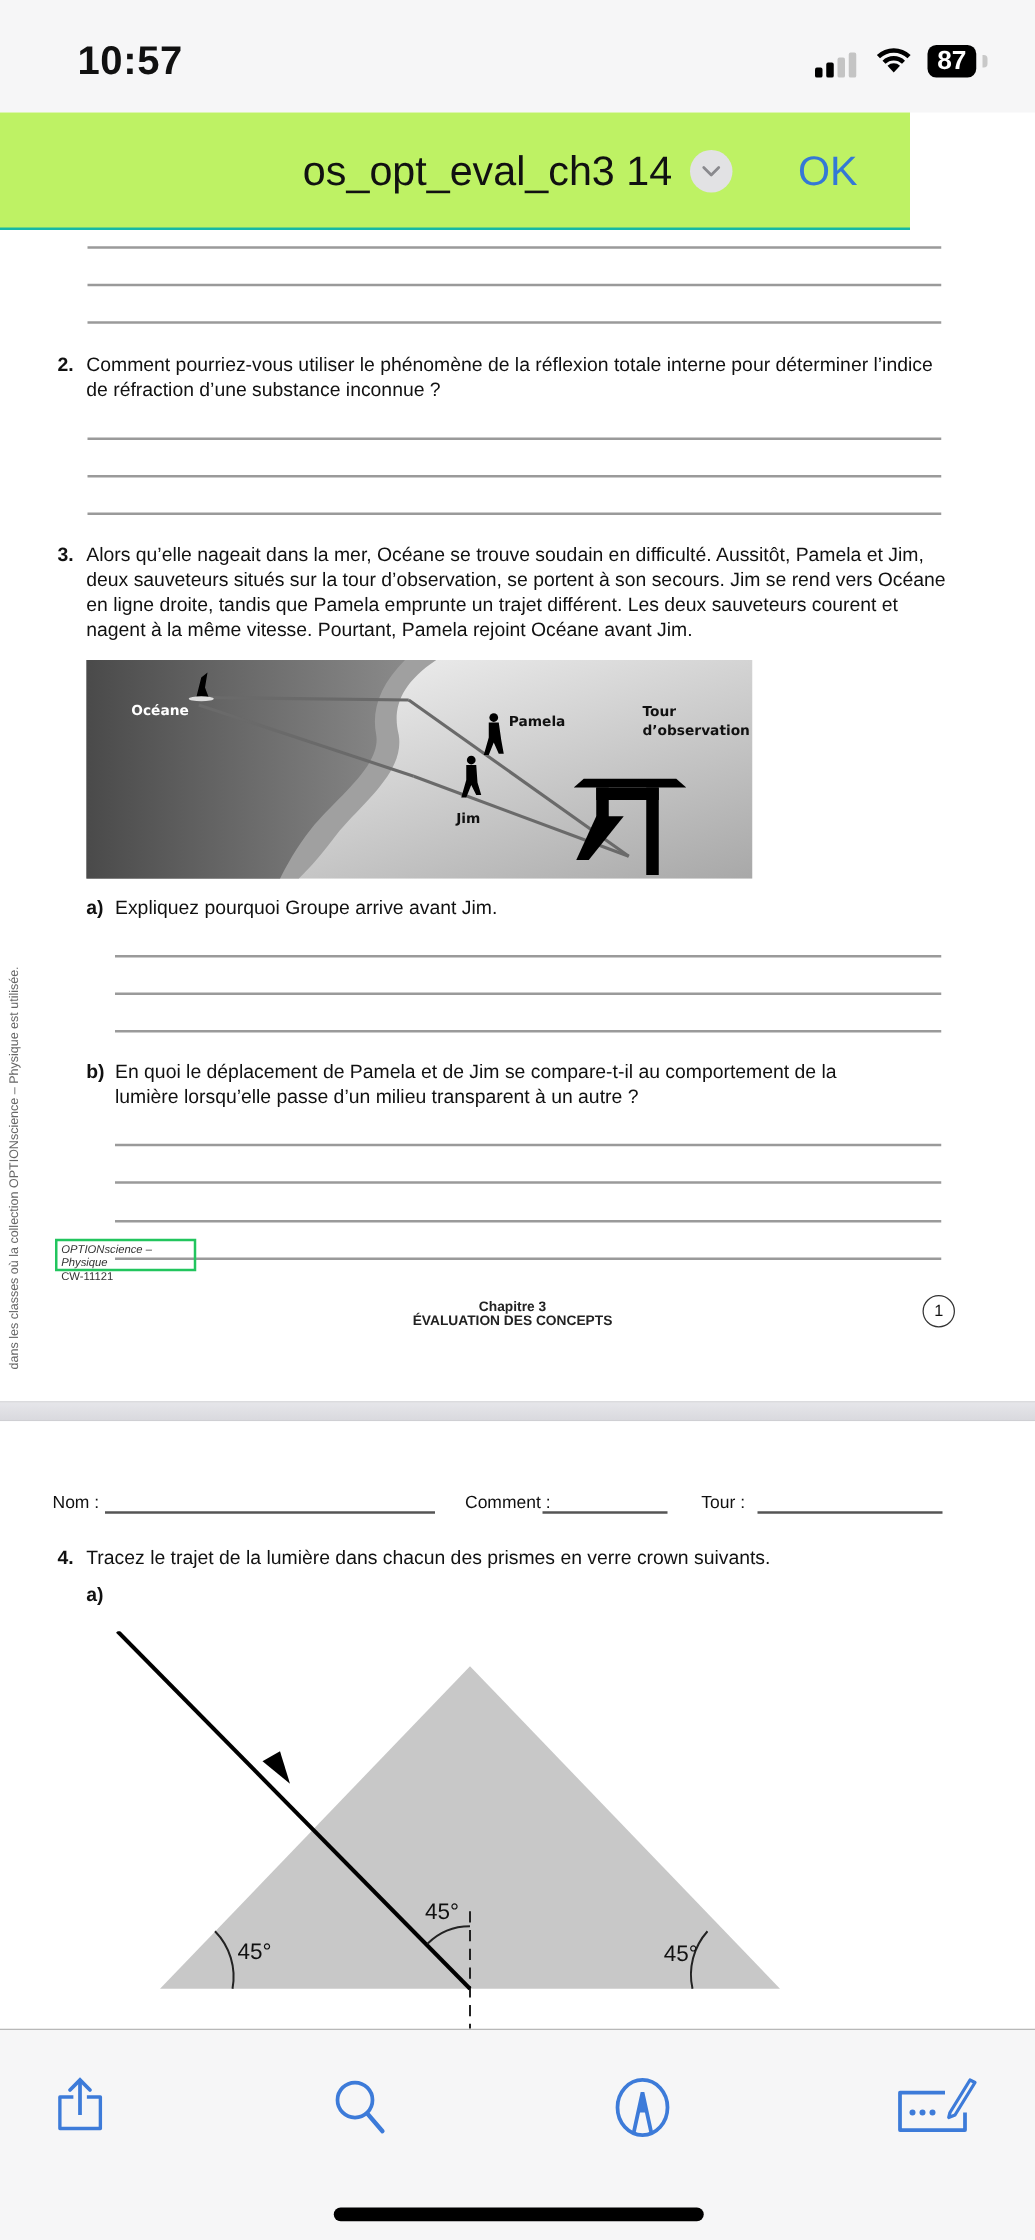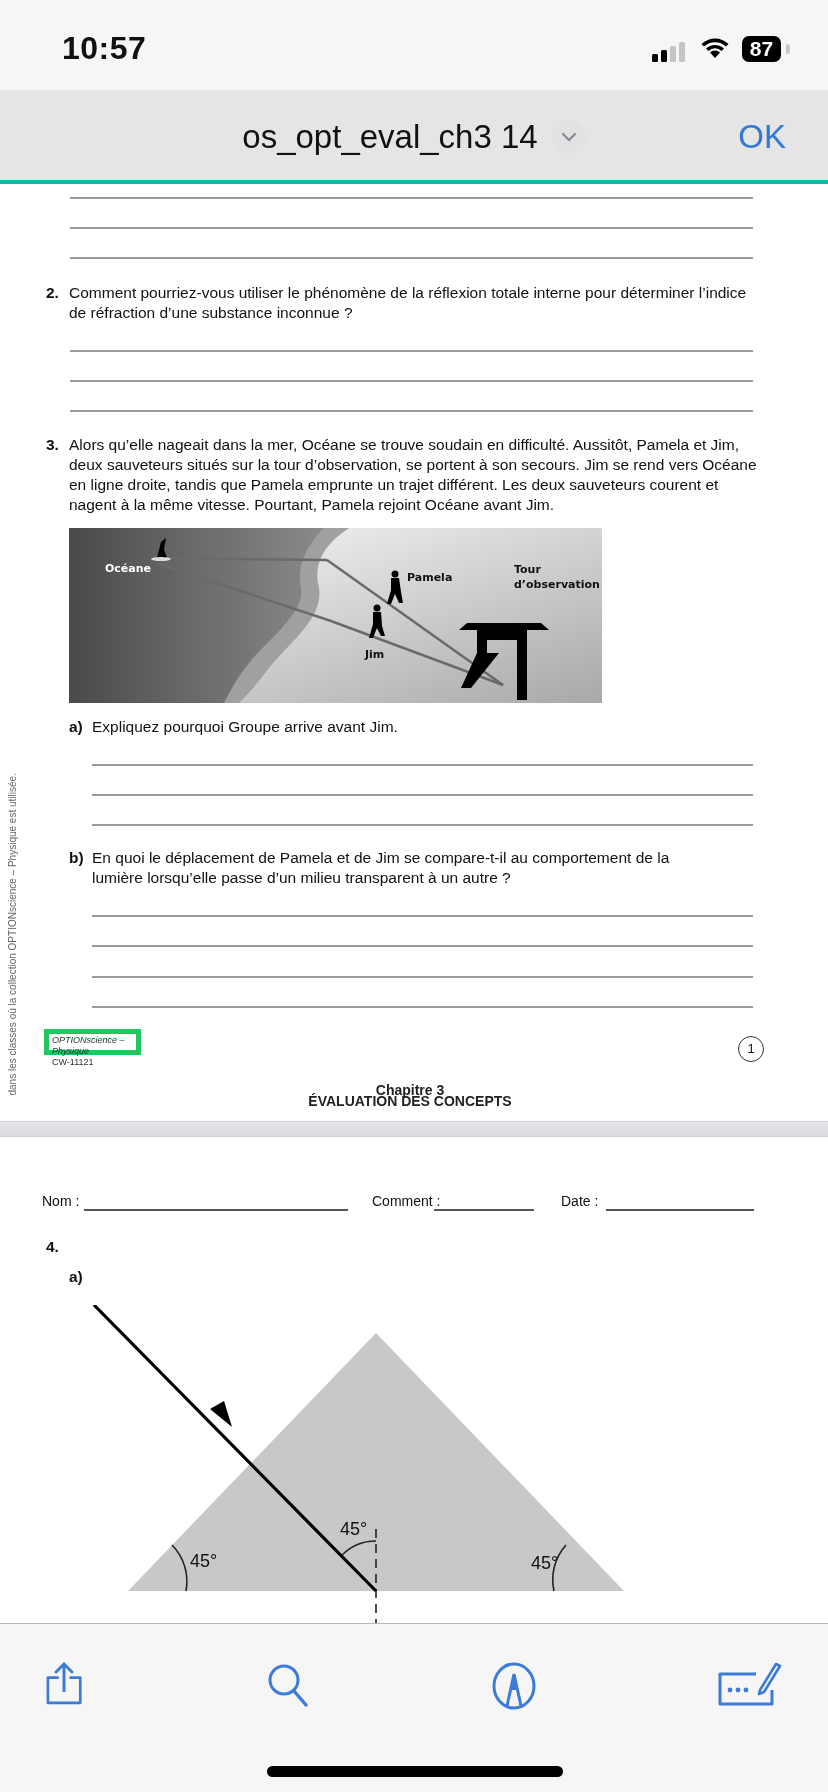--- a/index.html
+++ b/index.html
@@ -9,38 +9,38 @@
   
   .statusbar { position: absolute; left: 0; top: 0; width: 828px; height: 90px; background: #f6f6f7; }
   .time { position: absolute; left: 62px; top: 30px; font-size: 32px; font-weight: 600; letter-spacing: 0.5px; }
   .signal { position: absolute; left: 652px; top: 42px; display: flex; align-items: flex-end; gap: 3px; }
   .signal span { display: block; width: 6px; border-radius: 1.5px; }
   .wifi { position: absolute; left: 700px; top: 36px; }
   .battery { position: absolute; left: 742px; top: 36px; width: 39px; height: 26px; background: #000; border-radius: 7px; color: #fff; font-size: 21px; font-weight: 700; text-align: center; line-height: 26px; }
   .battery-tip { position: absolute; left: 786px; top: 44px; width: 4px; height: 10px; background: #c8c8c8; border-radius: 0 3px 3px 0; }
 
   
-  .navbar { position: absolute; left: 0; top: 90px; width: 828px; height: 94px; background: #e5e5e5; border-bottom: 4px solid #14b8a6; }
+  .navbar { position: absolute; left: 0; top: 90px; width: 728px; height: 94px; background: #bef264; border-bottom: 2px solid #14b8a6; }
   .doc-title { position: absolute; left: 0; width: 828px; top: 28px; text-align: center; font-size: 33px; font-weight: 500; color: #111; }
   .doc-title-inner { display: inline-flex; align-items: center; gap: 14px; }
   .chevron-btn { display: inline-flex; width: 34px; height: 34px; border-radius: 50%; background: #e2e2e4; align-items: center; justify-content: center; }
   .ok-button { position: absolute; right: 42px; top: 28px; font-size: 33px; font-weight: 500; color: #3478d6; cursor: pointer; }
 
   
   .doc { position: absolute; left: 0; top: 185px; width: 828px; height: 1438px; overflow: hidden; background: #fff; }
   .page { position: absolute; left: 0; width: 828px; background: #fff; }
   .rule { position: absolute; height: 2px; background: #9a9a9a; }
   .qtext { position: absolute; font-size: 15.5px; line-height: 20px; color: #111; }
   .qnum { font-weight: 700; position: absolute; left: -23px; }
   .sublabel { font-weight: 700; position: absolute; left: -23px; }
   .side-text { position: absolute; left: -178px; top: 715px; transform: rotate(-90deg); transform-origin: center; width: 380px; font-size: 10px; color: #666; white-space: nowrap; }
 
-  .footer-box { position: absolute; left: 44px; top: 844px; width: 97px; height: 26px; border: 5px solid #22c55e; font-size: 9px; font-style: italic; color: #333; padding: 1px 3px; line-height: 11px; }
+  .footer-box { position: absolute; left: 44px; top: 806px; width: 113px; height: 26px; border: 2px solid #22c55e; font-size: 9px; font-style: italic; color: #333; padding: 1px 3px; line-height: 11px; }
   .footer-box .code { display: block; text-align: left; font-style: normal; }
-  .footer-center { position: absolute; left: 300px; top: 856px; width: 220px; text-align: center; font-size: 14px; font-weight: 700; line-height: 11px; color: #222; margin-top: 44px; }
+  .footer-center { position: absolute; left: 300px; top: 856px; width: 220px; text-align: center; font-size: 11px; font-weight: 700; line-height: 11px; color: #222; }
   .page-num { position: absolute; left: 738px; top: 851px; width: 26px; height: 26px; border: 1.5px solid #333; border-radius: 50%; text-align: center; line-height: 23px; font-size: 13px; }
 
   .page-gap { position: absolute; left: 0; top: 936px; width: 828px; height: 16px; background: linear-gradient(#e6e6ea, #d9d9de); border-top: 1px solid #cfcfd3; border-bottom: 1px solid #cfcfd3; }
 
   .field-row { position: absolute; top: 1008px; left: 42px; font-size: 14px; color: #111; }
   .field-label { position: absolute; white-space: nowrap; }
   .field-line { position: absolute; height: 1.5px; background: #555; top: 16px; }
 
   
   .toolbar { position: absolute; left: 0; top: 1623px; width: 828px; height: 169px; background: #f6f6f7; border-top: 1px solid #b8b8b8; }
@@ -177,26 +177,27 @@
 
     <div class="page-gap"></div>
 
     <div class="page" style="top:952px;height:486px;"></div>
 
     <div class="field-row">
       <span class="field-label" style="left:0;top:0;">Nom :</span>
       <span class="field-line" style="left:42px;width:264px;"></span>
       <span class="field-label" style="left:330px;top:0;">Comment :</span>
       <span class="field-line" style="left:392px;width:100px;"></span>
-      <span class="field-label" style="left:519px;top:0;">Date :</span>
+      <span class="field-label" style="left:519px;top:0;">Tour :</span>
       <span class="field-line" style="left:564px;width:148px;"></span>
     </div>
 
     <div class="qtext" style="left:69px;top:1052px;width:690px;">
       <span class="qnum">4.</span>
+      <span>Tracez le trajet de la lumière dans chacun des prismes en verre crown suivants.</span>
     </div>
     <div class="qtext" style="left:69px;top:1082px;font-weight:700;">
       <span>a)</span>
     </div>
 
     <svg style="position:absolute;left:80px;top:1120px;" width="560" height="320" viewBox="0 0 560 320">
       <polygon points="48,286 296,28 544,286" fill="#c8c8c8"></polygon>
       <line x1="296" y1="224" x2="296" y2="320" stroke="#222" stroke-width="1.6" stroke-dasharray="9,6"></line>
       <line x1="14" y1="0" x2="296" y2="286" stroke="#000" stroke-width="3.2"></line>
       <polygon points="130,104 152,122 144,96" fill="#000"></polygon>

